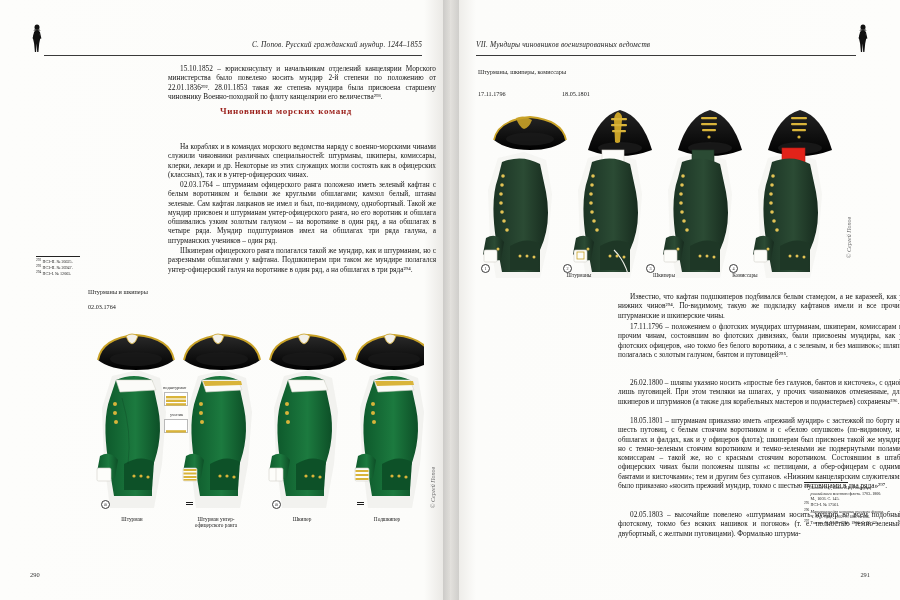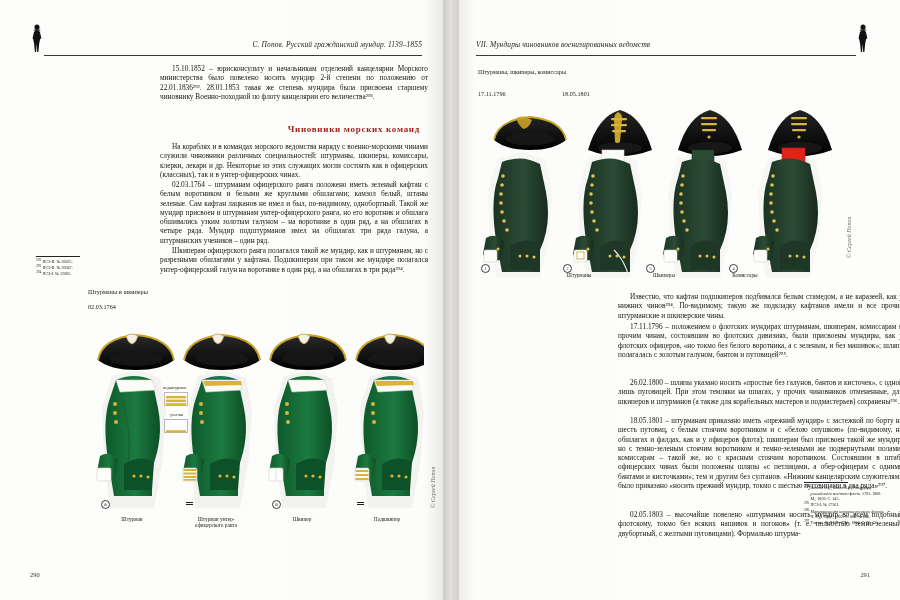--- a/index.html
+++ b/index.html
@@ -33,21 +33,21 @@
   .left .runhead .txt{right:0;text-align:right;}
   .right .runhead{left:26px;right:44px;}
   .right .runhead .txt{left:0;}
 
   .silhouette{position:absolute;top:24px;width:18px;height:30px;}
   .left .silhouette{left:28px;}
   .right .silhouette{right:28px;}
 
   
   .col{position:absolute;font-size:7.3px;line-height:9.3px;color:#141414;text-align:justify;}
-  .left .col{left:160px;width:268px;}
+  .left .col{left:168px;width:268px;}
   .right .col{left:168px;width:285px;}
   .col p{margin:0;text-indent:12px;}
   i{font-style:italic;}
 
   .section-title{
     position:absolute;left:152px;width:268px;text-align:center;
     font-size:9px;font-weight:bold;color:#9a1f1a;letter-spacing:.7px;
   }
 
   
@@ -99,29 +99,29 @@
       <svg viewBox="0 0 18 30" width="18" height="30">
         <ellipse cx="9" cy="3.2" rx="2.5" ry="2.6" fill="#111"></ellipse>
         <path d="M6.5 5.4 L11.5 5.4 L12.6 6.6 L5.4 6.6 Z" fill="#111"></path>
         <path d="M7.1 6.4 q1.9 -.7 3.8 0 l1.5 7.4 -1.2 5.6 -.8 8.6 h-1.2 l-.6 -8.4 -.5 8.4 h-1.2 l-.8 -8.6 -1.3 -5.6 z" fill="#111"></path>
         <path d="M6.2 7.2 L4.6 14.4 L5.9 14.8 L7.2 8.1 Z" fill="#111"></path>
         <path d="M11.8 7.2 L13.4 14.4 L12.1 14.8 L10.8 8.1 Z" fill="#111"></path>
       </svg>
     </div>
 
     <div class="runhead">
-      <div class="txt">С. Попов. Русский гражданский мундир. 1139–1855</div>
+      <div class="txt">С. Попов. Русский гражданский мундир. 1244–1855</div>
       <div class="rule"></div>
     </div>
 
     <div class="col" style="top:64px;">
       <p>15.10.1852 – юрисконсульту и начальникам отделений канцелярии Морского министерства было повелено носить мундир 2-й степени по положению от 22.01.1836²⁹². 28.01.1853 такая же степень мундира была присвоена старшему чиновнику Военно-походной по флоту канцелярии его величества²⁹³.</p>
     </div>
 
-    <div class="section-title" style="top:124px;text-align:right;">Чиновники морских команд</div>
+    <div class="section-title" style="top:106px;">Чиновники морских команд</div>
 
     <div class="col" style="top:142px;">
       <p>На кораблях и в командах морского ведомства наряду с военно-морскими чинами служили чиновники различных специальностей: штурманы, шкиперы, комиссары, клерки, лекари и др. Некоторые из этих служащих могли состоять как в офицерских (классных), так и в унтер-офицерских чинах.</p>
     </div>
     <div class="col" style="top:180px;">
       <p>02.03.1764 – штурманам офицерского ранга положено иметь зеленый кафтан с белым воротником и белыми же круглыми обшлагами; камзол белый, штаны зеленые. Сам кафтан лацканов не имел и был, по-видимому, однобортный. Такой же мундир присвоен и штурманам унтер-офицерского ранга, но его воротник и обшлага обшивались узким золотым галуном – на воротнике в один ряд, а на обшлагах в четыре ряда. Мундир подштурманов имел на обшлагах три ряда галуна, а штурманских учеников – один ряд.</p>
     </div>
     <div class="col" style="top:246px;">
       <p>Шкиперам офицерского ранга полагался такой же мундир, как и штурманам, но с разрезными обшлагами у кафтана. Подшкиперам при таком же мундире полагался унтер-офицерский галун на воротнике в один ряд, а на обшлагах в три ряда²⁹⁴.</p>
     </div>

